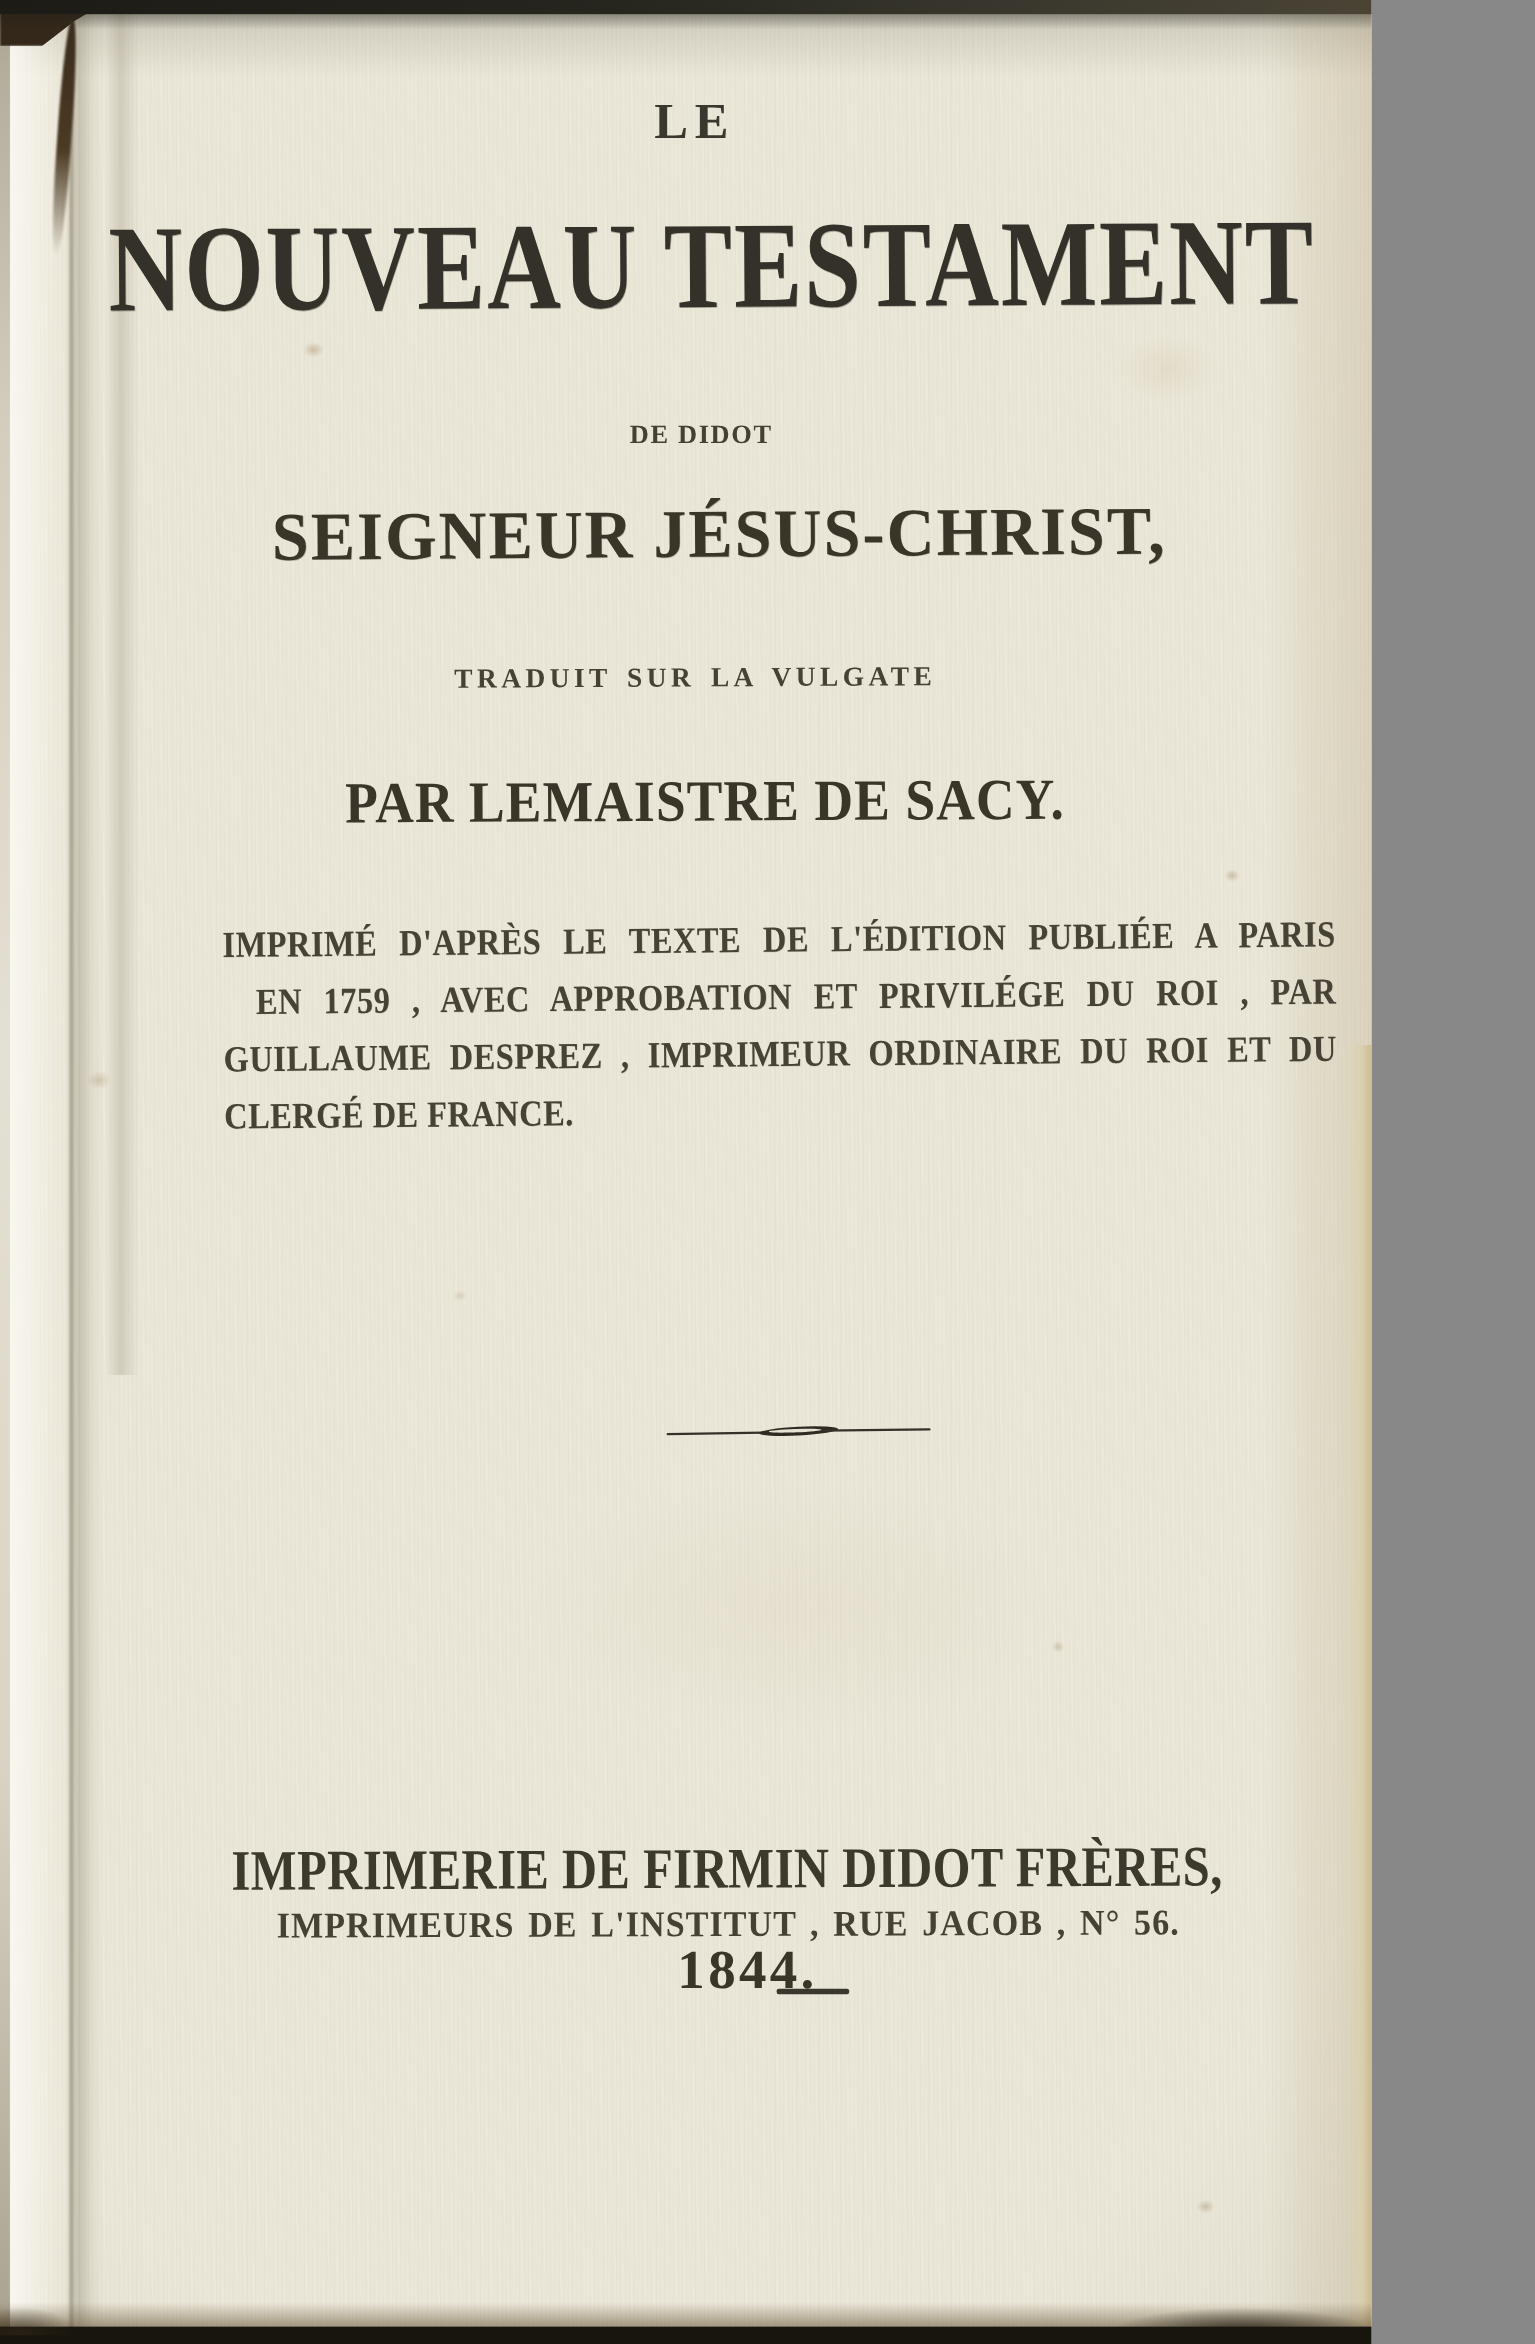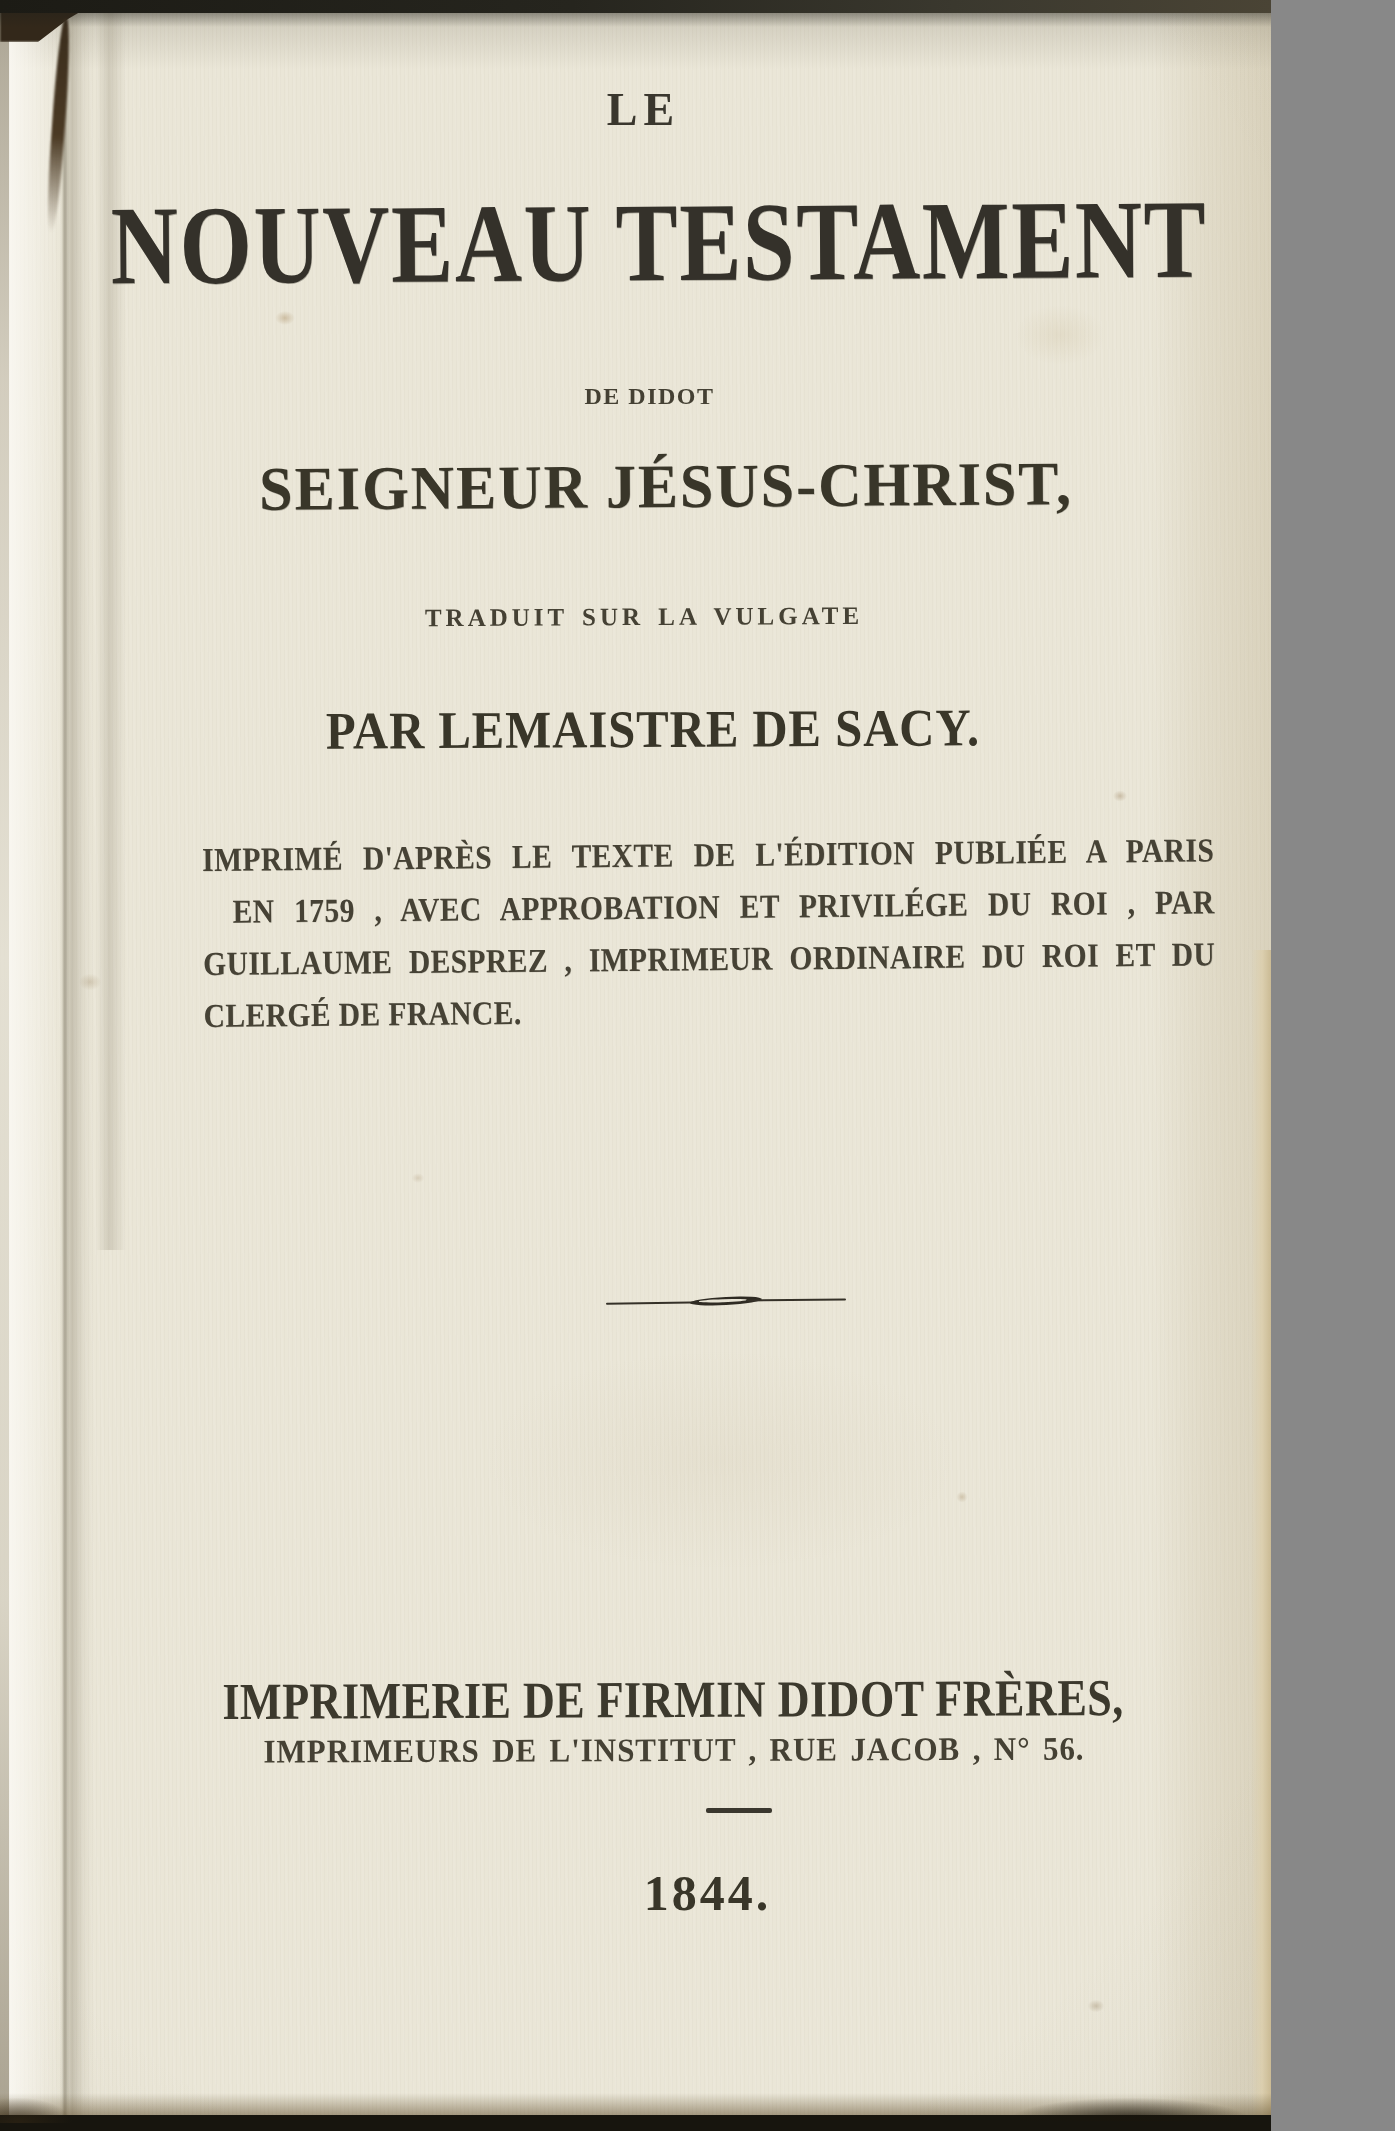--- a/index.html
+++ b/index.html
@@ -3,21 +3,20 @@
 <meta charset="utf-8">
 <style>
   html,body{margin:0;padding:0;background:#888;}
   .page{
     position:relative;
     width:1247px;height:2131px;
     background:#eae6d7;
     overflow:hidden;
     font-family:"Liberation Serif","DejaVu Serif",serif;
     color:#34312a;
-    padding-left:24px;
   }
   
   .texture{
     position:absolute;inset:0;pointer-events:none;
     background:
       repeating-linear-gradient(90deg, rgba(120,110,90,0.035) 0 1px, rgba(0,0,0,0) 1px 4px),
       repeating-linear-gradient(88deg, rgba(255,255,255,0.06) 0 2px, rgba(0,0,0,0) 2px 7px);
   }
   .vignette{
     position:absolute;inset:0;pointer-events:none;
@@ -168,23 +167,22 @@
   }
   .printer-line{
     top:1674px;font-size:52px;letter-spacing:0.5px;color:#3c392d;
     transform:translateX(calc(-50% + 37px)) rotate(-0.25deg) scaleX(0.85);
   }
   .address-line{
     top:1734px;font-size:33px;letter-spacing:1px;word-spacing:4px;color:#454134;
     transform:translateX(calc(-50% + 38px)) rotate(-0.2deg) scaleX(0.94);
   }
   .year-line{
-    top:1868px;font-size:50px;letter-spacing:3px;color:#393629;
+    top:1765px;font-size:50px;letter-spacing:3px;color:#393629;
     transform:translateX(calc(-50% + 56px));
-    margin-left:16px;
   }
   
   .ornament{position:absolute;left:606px;top:1294px;width:240px;height:16px;}
   .orn-left{position:absolute;left:0;top:8px;width:102px;height:2.4px;background:#353128;transform:rotate(-0.9deg);border-radius:2px;}
   .orn-right{position:absolute;left:140px;top:5px;width:100px;height:2.2px;background:#353128;transform:rotate(-0.6deg);border-radius:2px;}
   .orn-lens{position:absolute;left:84px;top:2.5px;width:72px;height:8px;background:#2f2b23;border-radius:50%;transform:rotate(-3deg);}
   .orn-lens::after{
     content:"";position:absolute;left:12%;top:26%;width:66%;height:34%;
     background:#e7e3d4;border-radius:50%;transform:rotate(1deg);
   }

